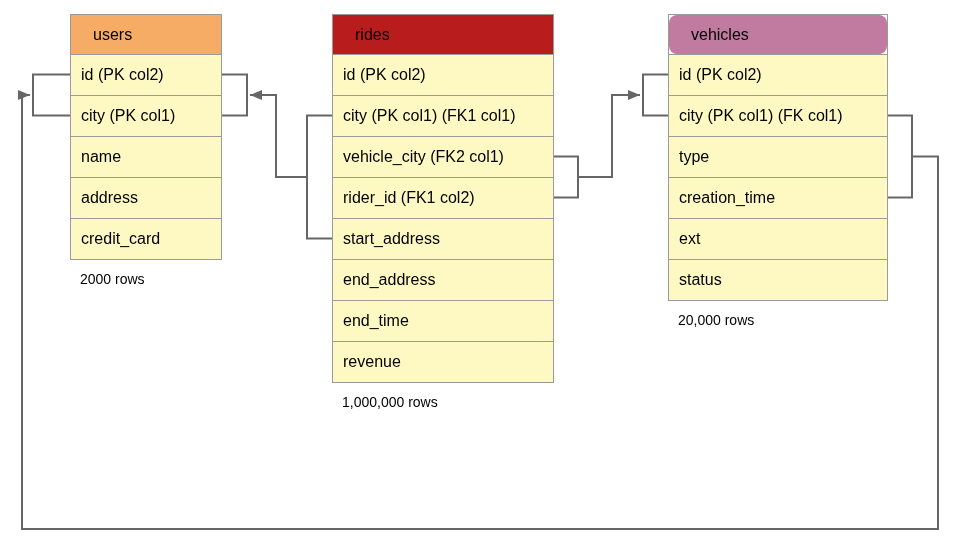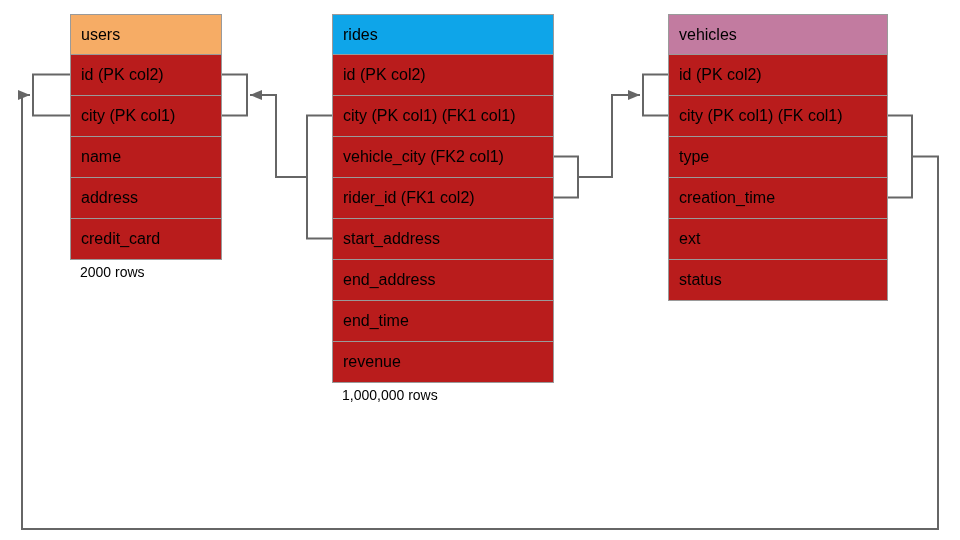--- a/index.html
+++ b/index.html
@@ -38,40 +38,40 @@
   .tbl {
     box-sizing: border-box;
     border: 1px solid var(--border);
     background: #ffffff;
     width: 100%;
   }
   .thead {
     box-sizing: border-box;
     height: 39px;
     line-height: 39px;
-    padding-left: 10px;
+    padding-left: 22px;
     font-size: 16px;
     color: #000000;
     white-space: nowrap;
     overflow: hidden;
   }
   .trow {
     box-sizing: border-box;
     height: 41px;
     line-height: 40px;
     padding-left: 10px;
     border-top: 1px solid var(--border);
     font-size: 16px;
     color: #000000;
-    background: #b91c1c;
+    background: #fef9c3;
     white-space: nowrap;
     overflow: hidden;
   }
   .caption {
-    margin-top: 4px;
+    margin-top: 11px;
     padding-left: 10px;
     font-size: 14px;
     color: #000000;
     white-space: nowrap;
   }
   #t0 { left: 70px;  width: 152px; }
   #t1 { left: 332px; width: 222px; }
   #t2 { left: 668px; width: 220px; }
 </style>
 </head>
@@ -114,42 +114,43 @@
           <div class="trow">name</div>
           <div class="trow">address</div>
           <div class="trow">credit_card</div>
         </div>
     </div>
     <div class="caption">2000 rows</div>
   </div>
 
   <div id="t1" class="tbl-wrap">
     <div class="tbl">
-      <div class="thead" style="background: #0ea5e9;">rides</div>
+      <div class="thead" style="background: #b91c1c;">rides</div>
       <div class="rows">
           <div class="trow">id (PK col2)</div>
           <div class="trow">city (PK col1) (FK1 col1)</div>
           <div class="trow">vehicle_city (FK2 col1)</div>
           <div class="trow">rider_id (FK1 col2)</div>
           <div class="trow">start_address</div>
           <div class="trow">end_address</div>
           <div class="trow">end_time</div>
           <div class="trow">revenue</div>
         </div>
     </div>
     <div class="caption">1,000,000 rows</div>
   </div>
 
   <div id="t2" class="tbl-wrap">
     <div class="tbl">
-      <div class="thead" style="background: rgb(194, 123, 160);">vehicles</div>
+      <div class="thead" style="background: rgb(194, 123, 160); border-radius: 8px;">vehicles</div>
       <div class="rows">
           <div class="trow">id (PK col2)</div>
           <div class="trow">city (PK col1) (FK col1)</div>
           <div class="trow">type</div>
           <div class="trow">creation_time</div>
           <div class="trow">ext</div>
           <div class="trow">status</div>
         </div>
     </div>
+    <div class="caption">20,000 rows</div>
   </div>
 
 </div>
 
 </body></html>

